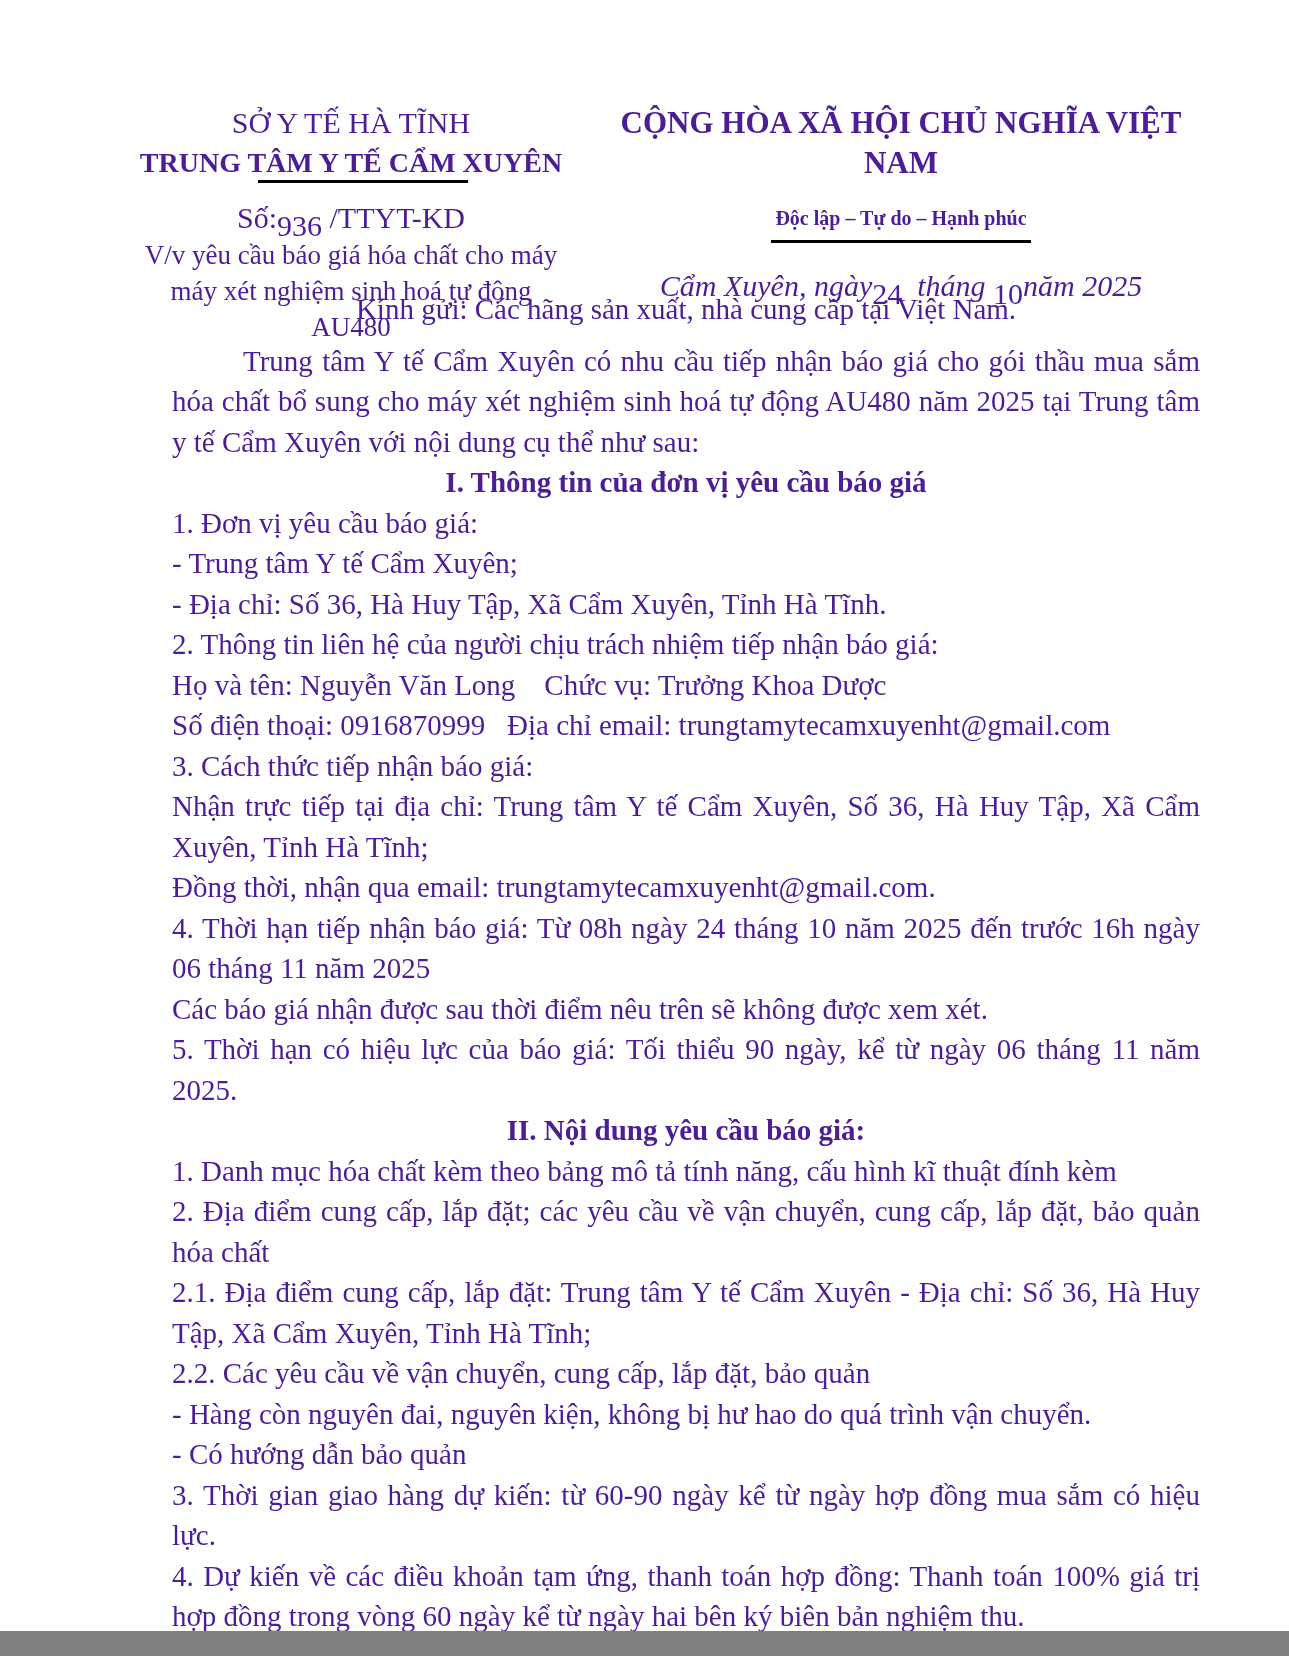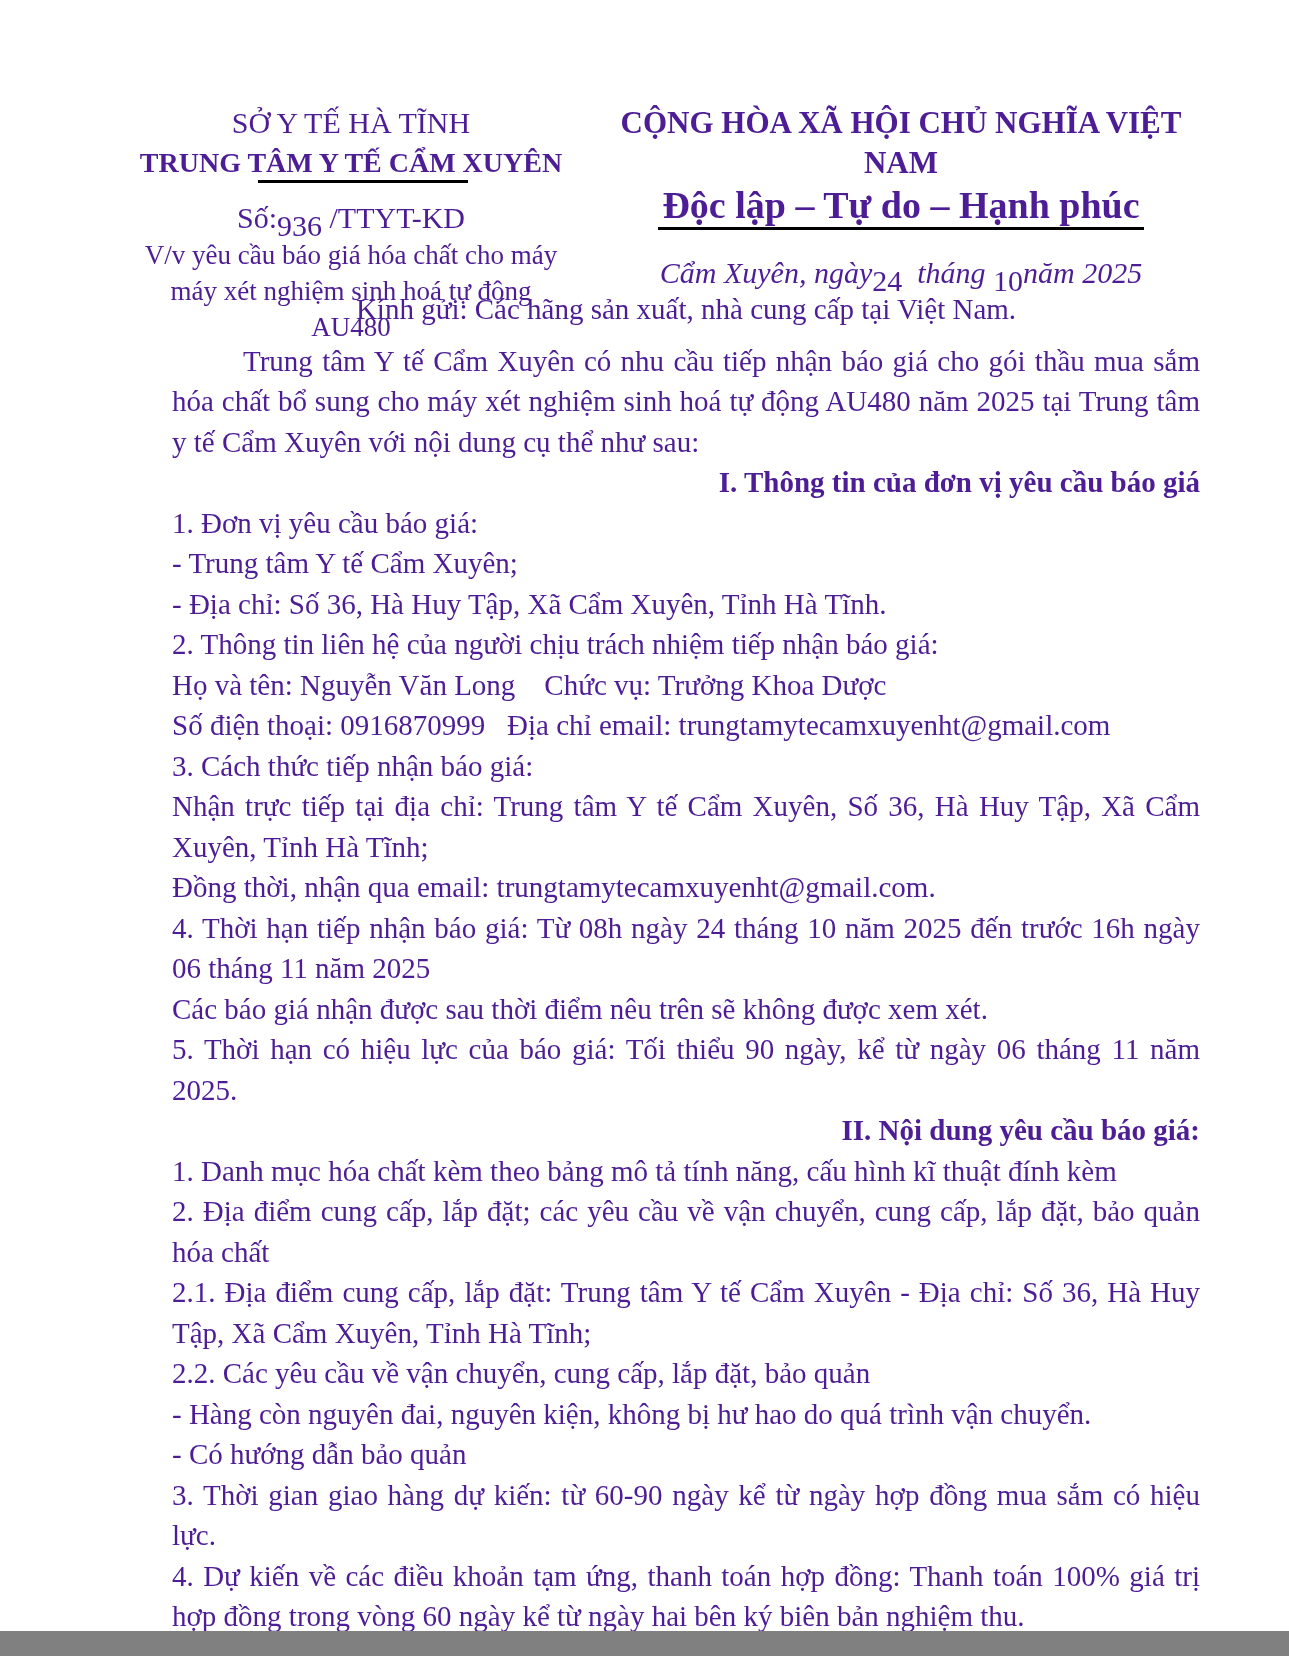--- a/index.html
+++ b/index.html
@@ -27,40 +27,40 @@
   .doc-number { font-size: 30px; line-height: 38px; white-space: pre-wrap; margin-top: 13px; }
   .subject { font-size: 27px; line-height: 36px; white-space: pre-wrap; }
   .hdr-right {
     position: absolute;
     top: 103px; left: 592px; width: 618px;
     text-align: center;
   }
   .national-title { font-size: 31px; line-height: 40px; font-weight: bold; white-space: pre-wrap; }
   .motto {
     display: inline-block;
-    font-size: 38px; line-height: 34px; font-weight: bold;
+    font-size: 20px; line-height: 34px; font-weight: bold;
     border-bottom: 3px solid #000; padding: 0 4px 5px 4px;
-    margin-top: 5px; white-space: pre-wrap;
+    margin-top: 18px; white-space: pre-wrap;
   }
   .date-line { font-size: 30px; line-height: 38px; font-style: italic; margin-top: 24px; white-space: pre-wrap; }
   .filled-num { font-style: normal; position: relative; top: 8px; }
   
   .body-block {
     position: absolute;
     top: 289px; left: 172px; width: 1028px;
   }
   .para {
     font-size: 29px;
     line-height: 40.5px;
     text-align: justify;
     white-space: pre-wrap;
   }
   .para.center { text-align: center; }
   .para.indent { text-indent: 71px; margin-top: 11px; }
-  .para.heading { font-weight: bold; text-align: right; }
+  .para.heading { font-weight: bold; text-align: center; }
 </style>
 </head>
 <body>
 
 <div id="page">
 
   <div class="hdr-left">
     <div class="dept">SỞ Y TẾ HÀ TĨNH</div>
     <div class="org">TRUNG TÂM Y TẾ CẨM XUYÊN</div>
     <div class="org-underline"></div>

